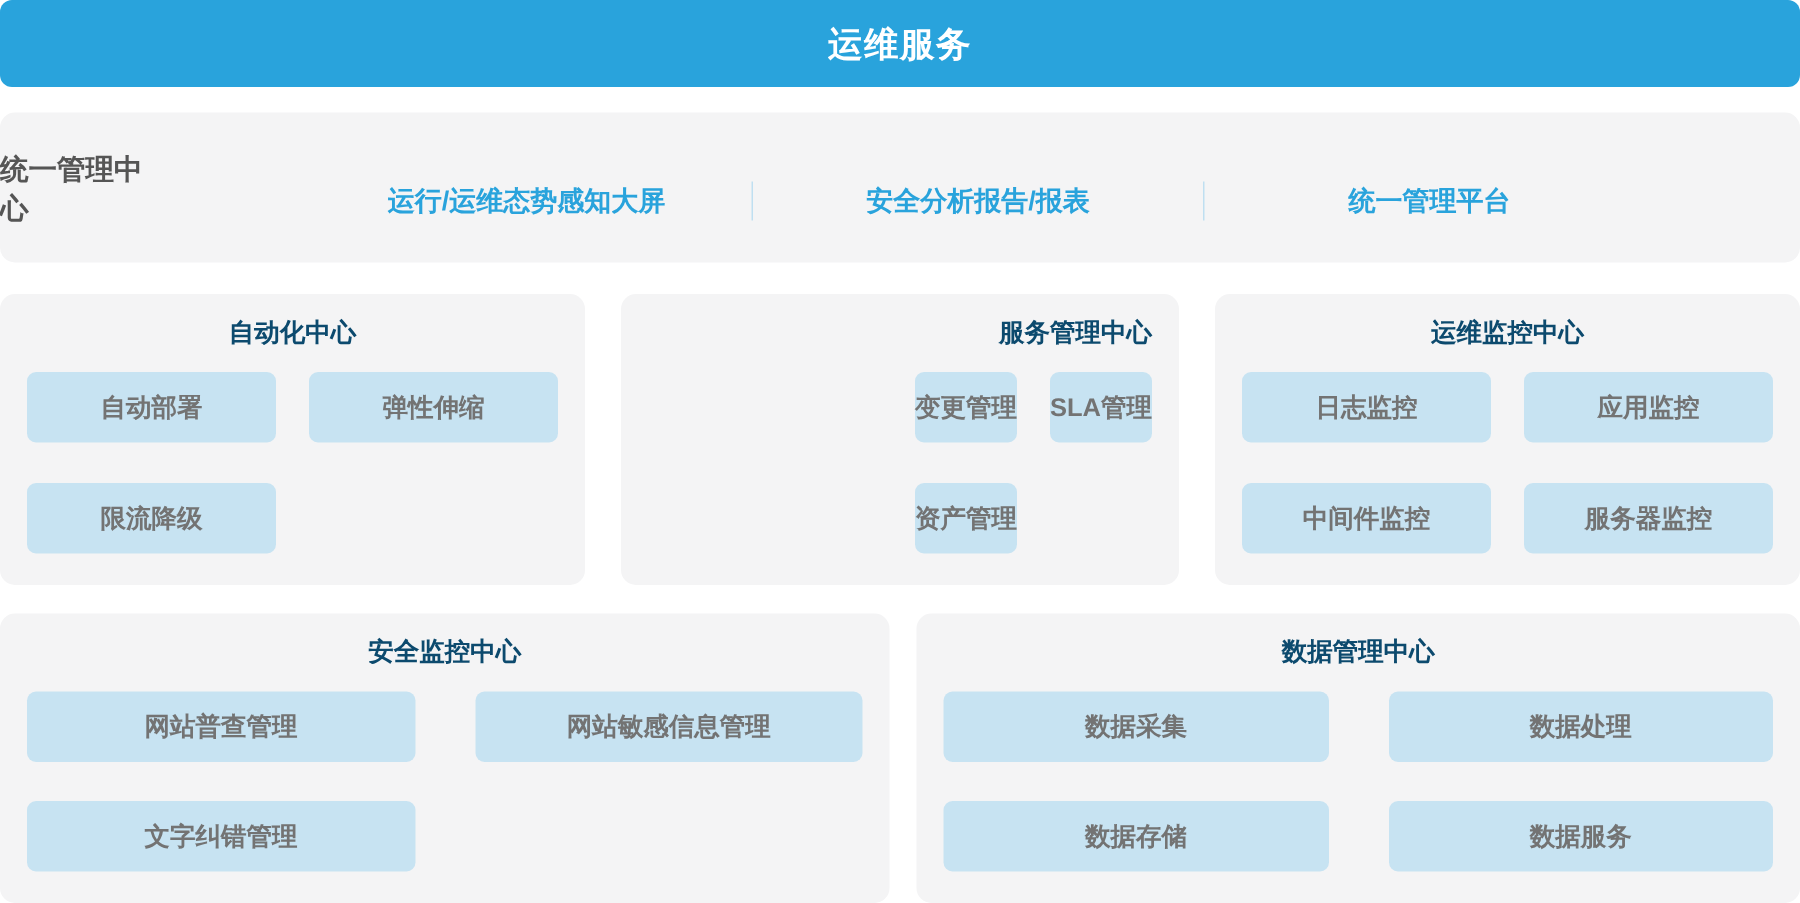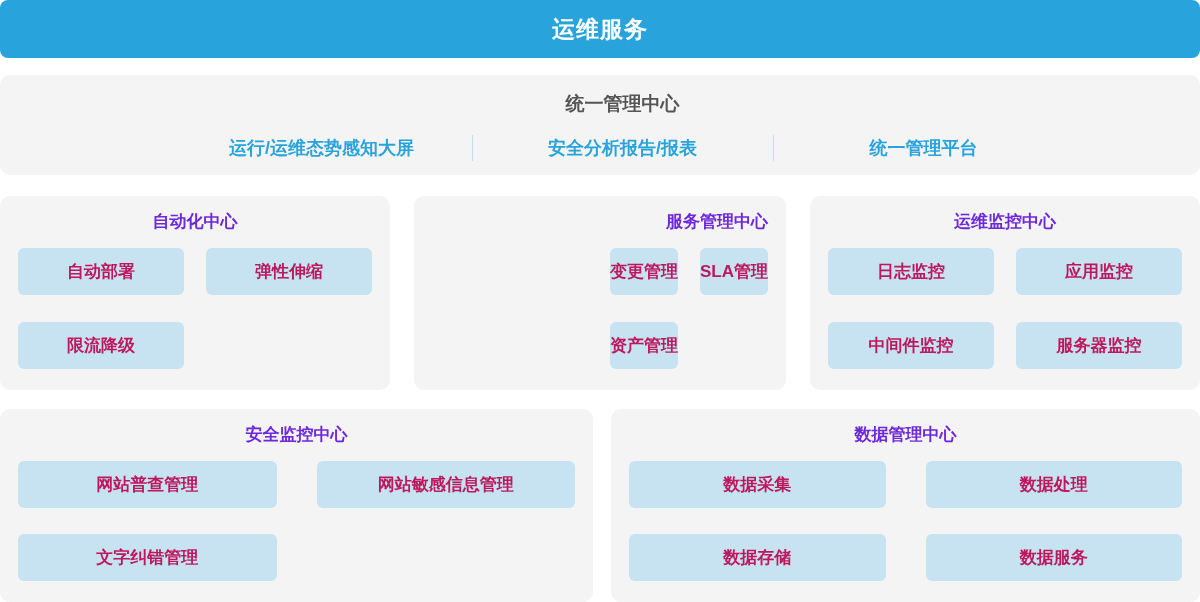--- a/index.html
+++ b/index.html
@@ -39,25 +39,24 @@
     letter-spacing: 1px;
   }
 
   
   .umc-panel {
     margin-top: 17px;
     height: 100px;
     background: #f4f4f5;
     border-radius: 10px;
     display: flex;
-    flex-direction: column;
-    align-items: center;
-    justify-content: center;
-    flex: none;
-    padding-left: 45px;
+    flex-direction: row;
+    align-items: center;
+    justify-content: center;
+    flex: none;
   }
   .umc-title {
     color: #555555;
     font-size: 19px;
     font-weight: bold;
     margin-top: 2px;
   }
   .umc-links {
     display: flex;
     align-items: center;
@@ -103,21 +102,21 @@
     display: flex;
     flex-direction: column;
   }
   .center-panel.c1 { width: 390px; }
   .center-panel.c2 { width: 372px; align-items: flex-end; }
   .center-panel.c3 { width: 390px; }
   .center-panel.b1 { width: 593px; }
   .center-panel.b2 { width: 589px; }
 
   .center-title {
-    color: #6d28d9;
+    color: #0c4a6e;
     font-size: 17px;
     font-weight: bold;
     text-align: center;
     margin-bottom: 14px;
     line-height: 24px;
   }
 
   .tile-grid {
     display: grid;
     grid-template-columns: 1fr 1fr;
@@ -127,21 +126,21 @@
   .tile-grid.bottom {
     gap: 23px 40px;
   }
 
   .tile {
     background: #c7e3f2;
     border-radius: 6px;
     display: flex;
     align-items: center;
     justify-content: center;
-    color: #be185d;
+    color: #737373;
     font-size: 17px;
     font-weight: bold;
     height: 47px;
     text-align: center;
     white-space: nowrap;
   }
   .tile.bottom-tile {
     font-size: 17px;
   }
 </style>

